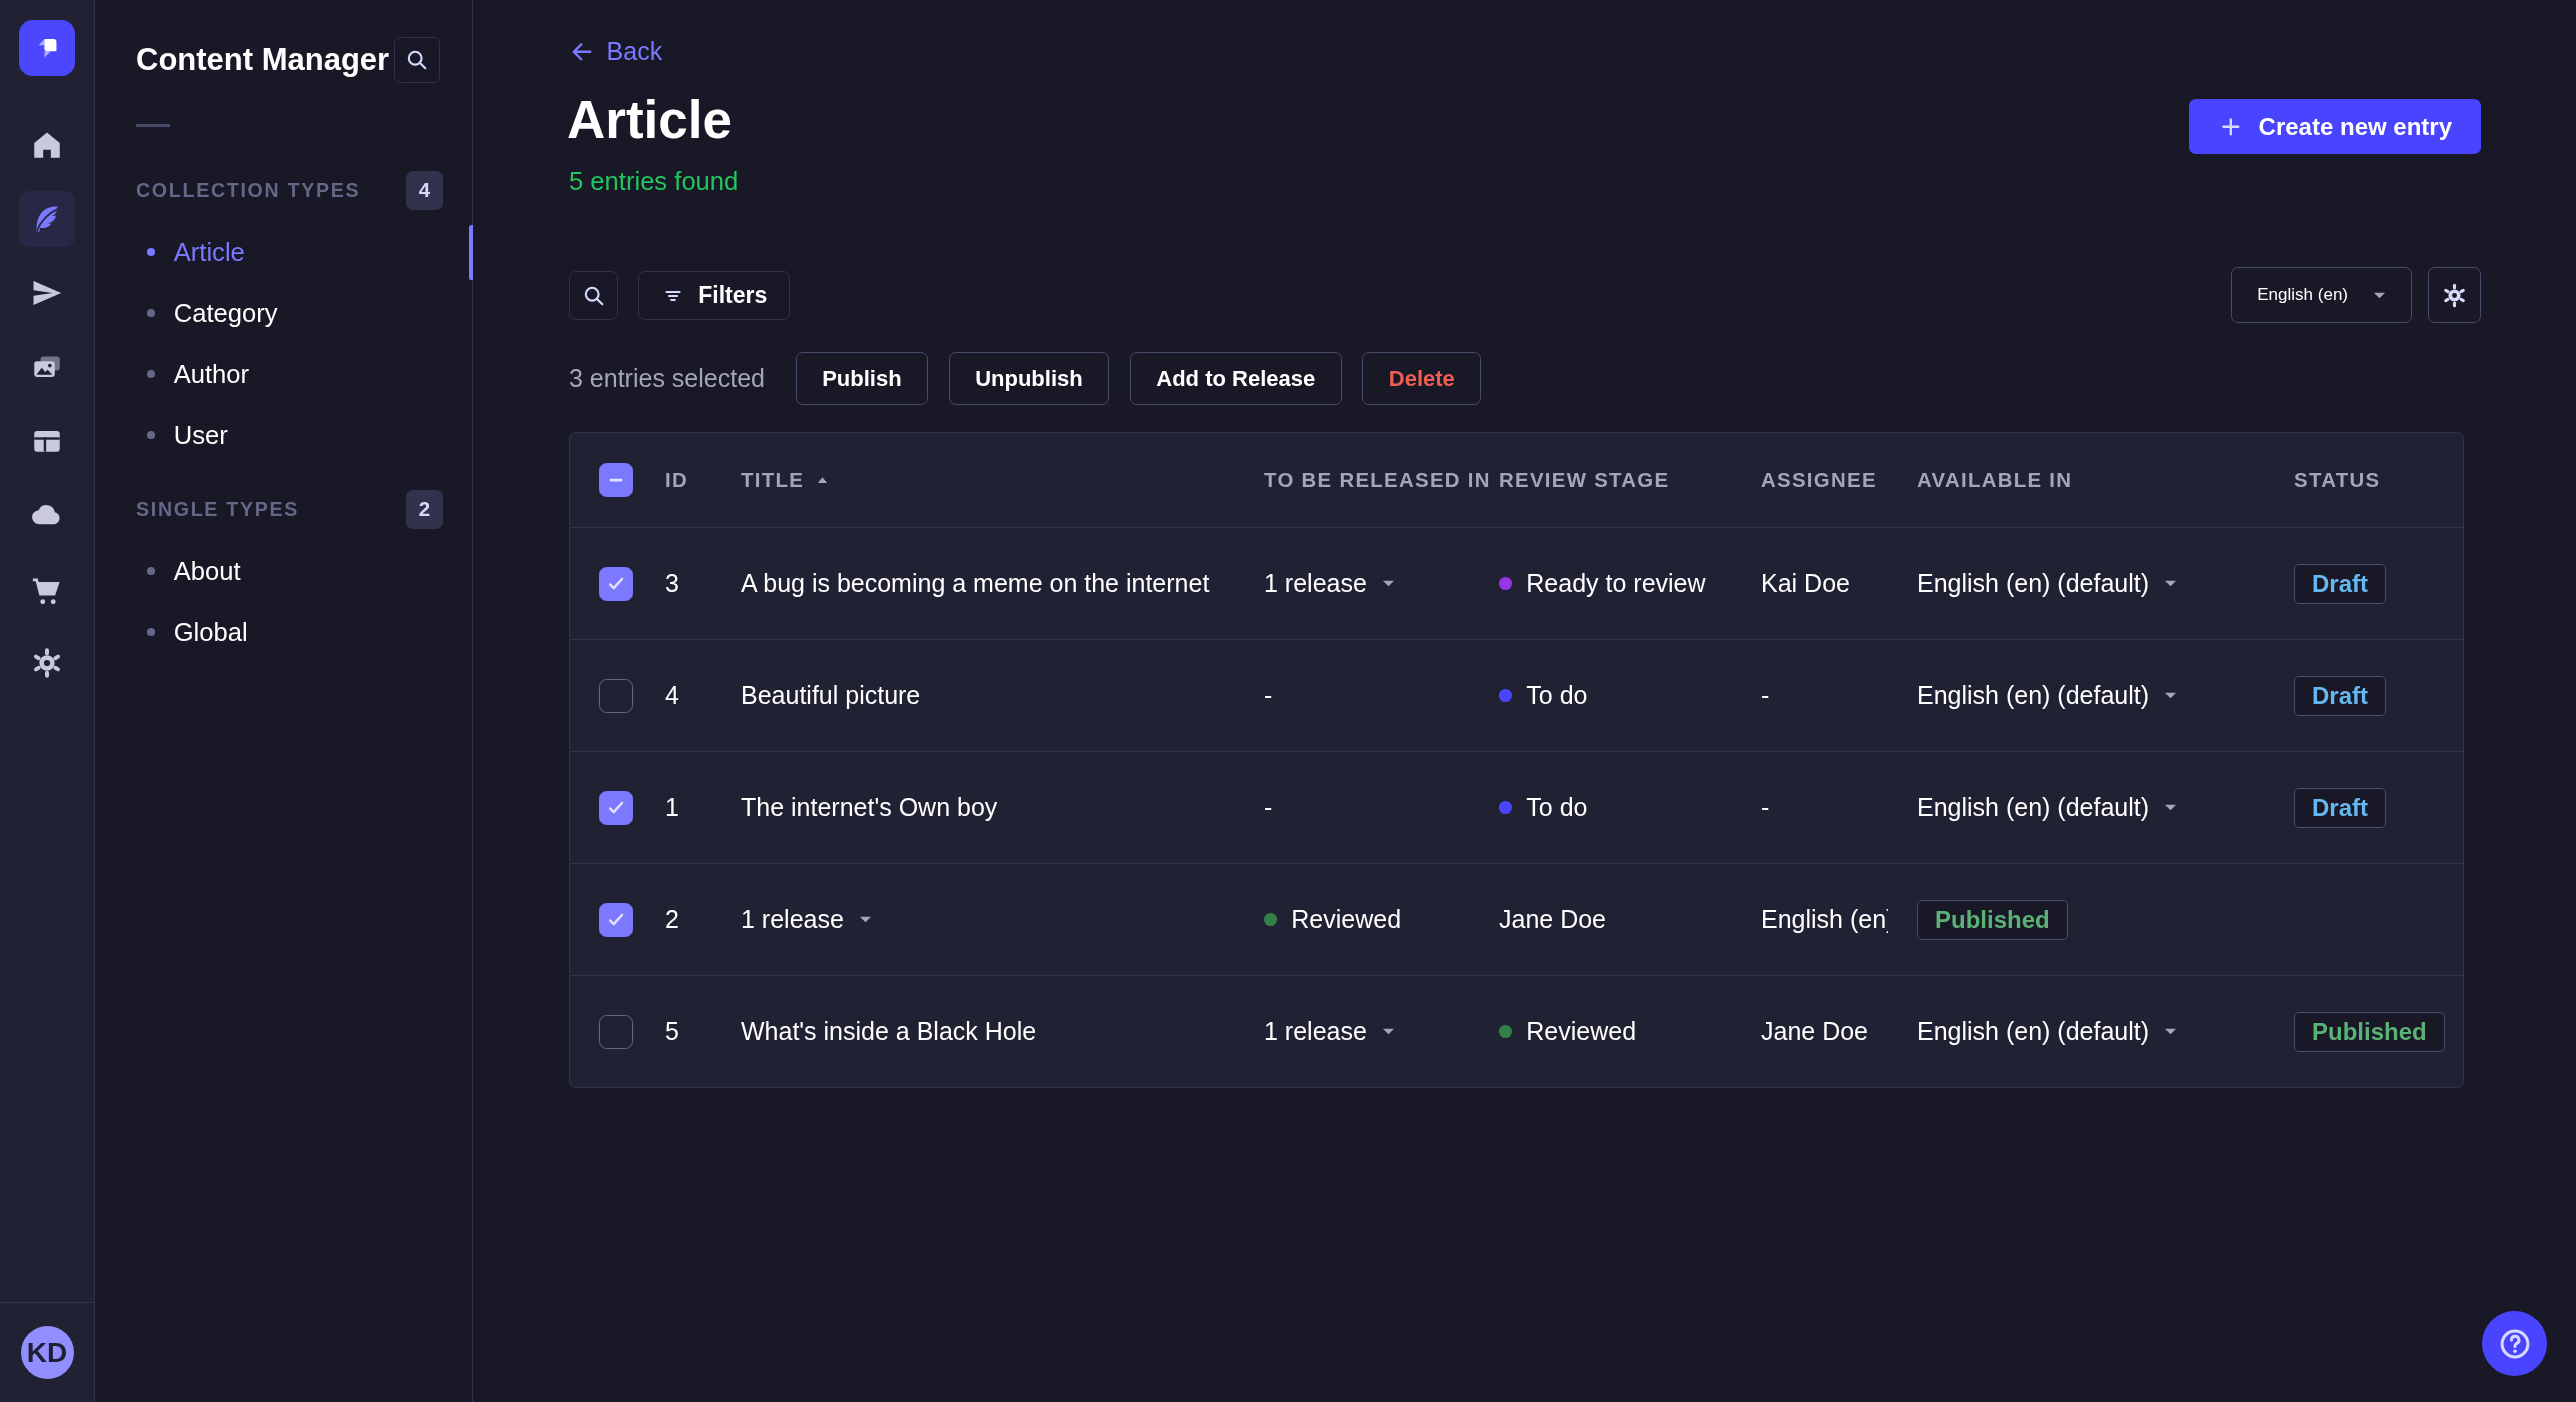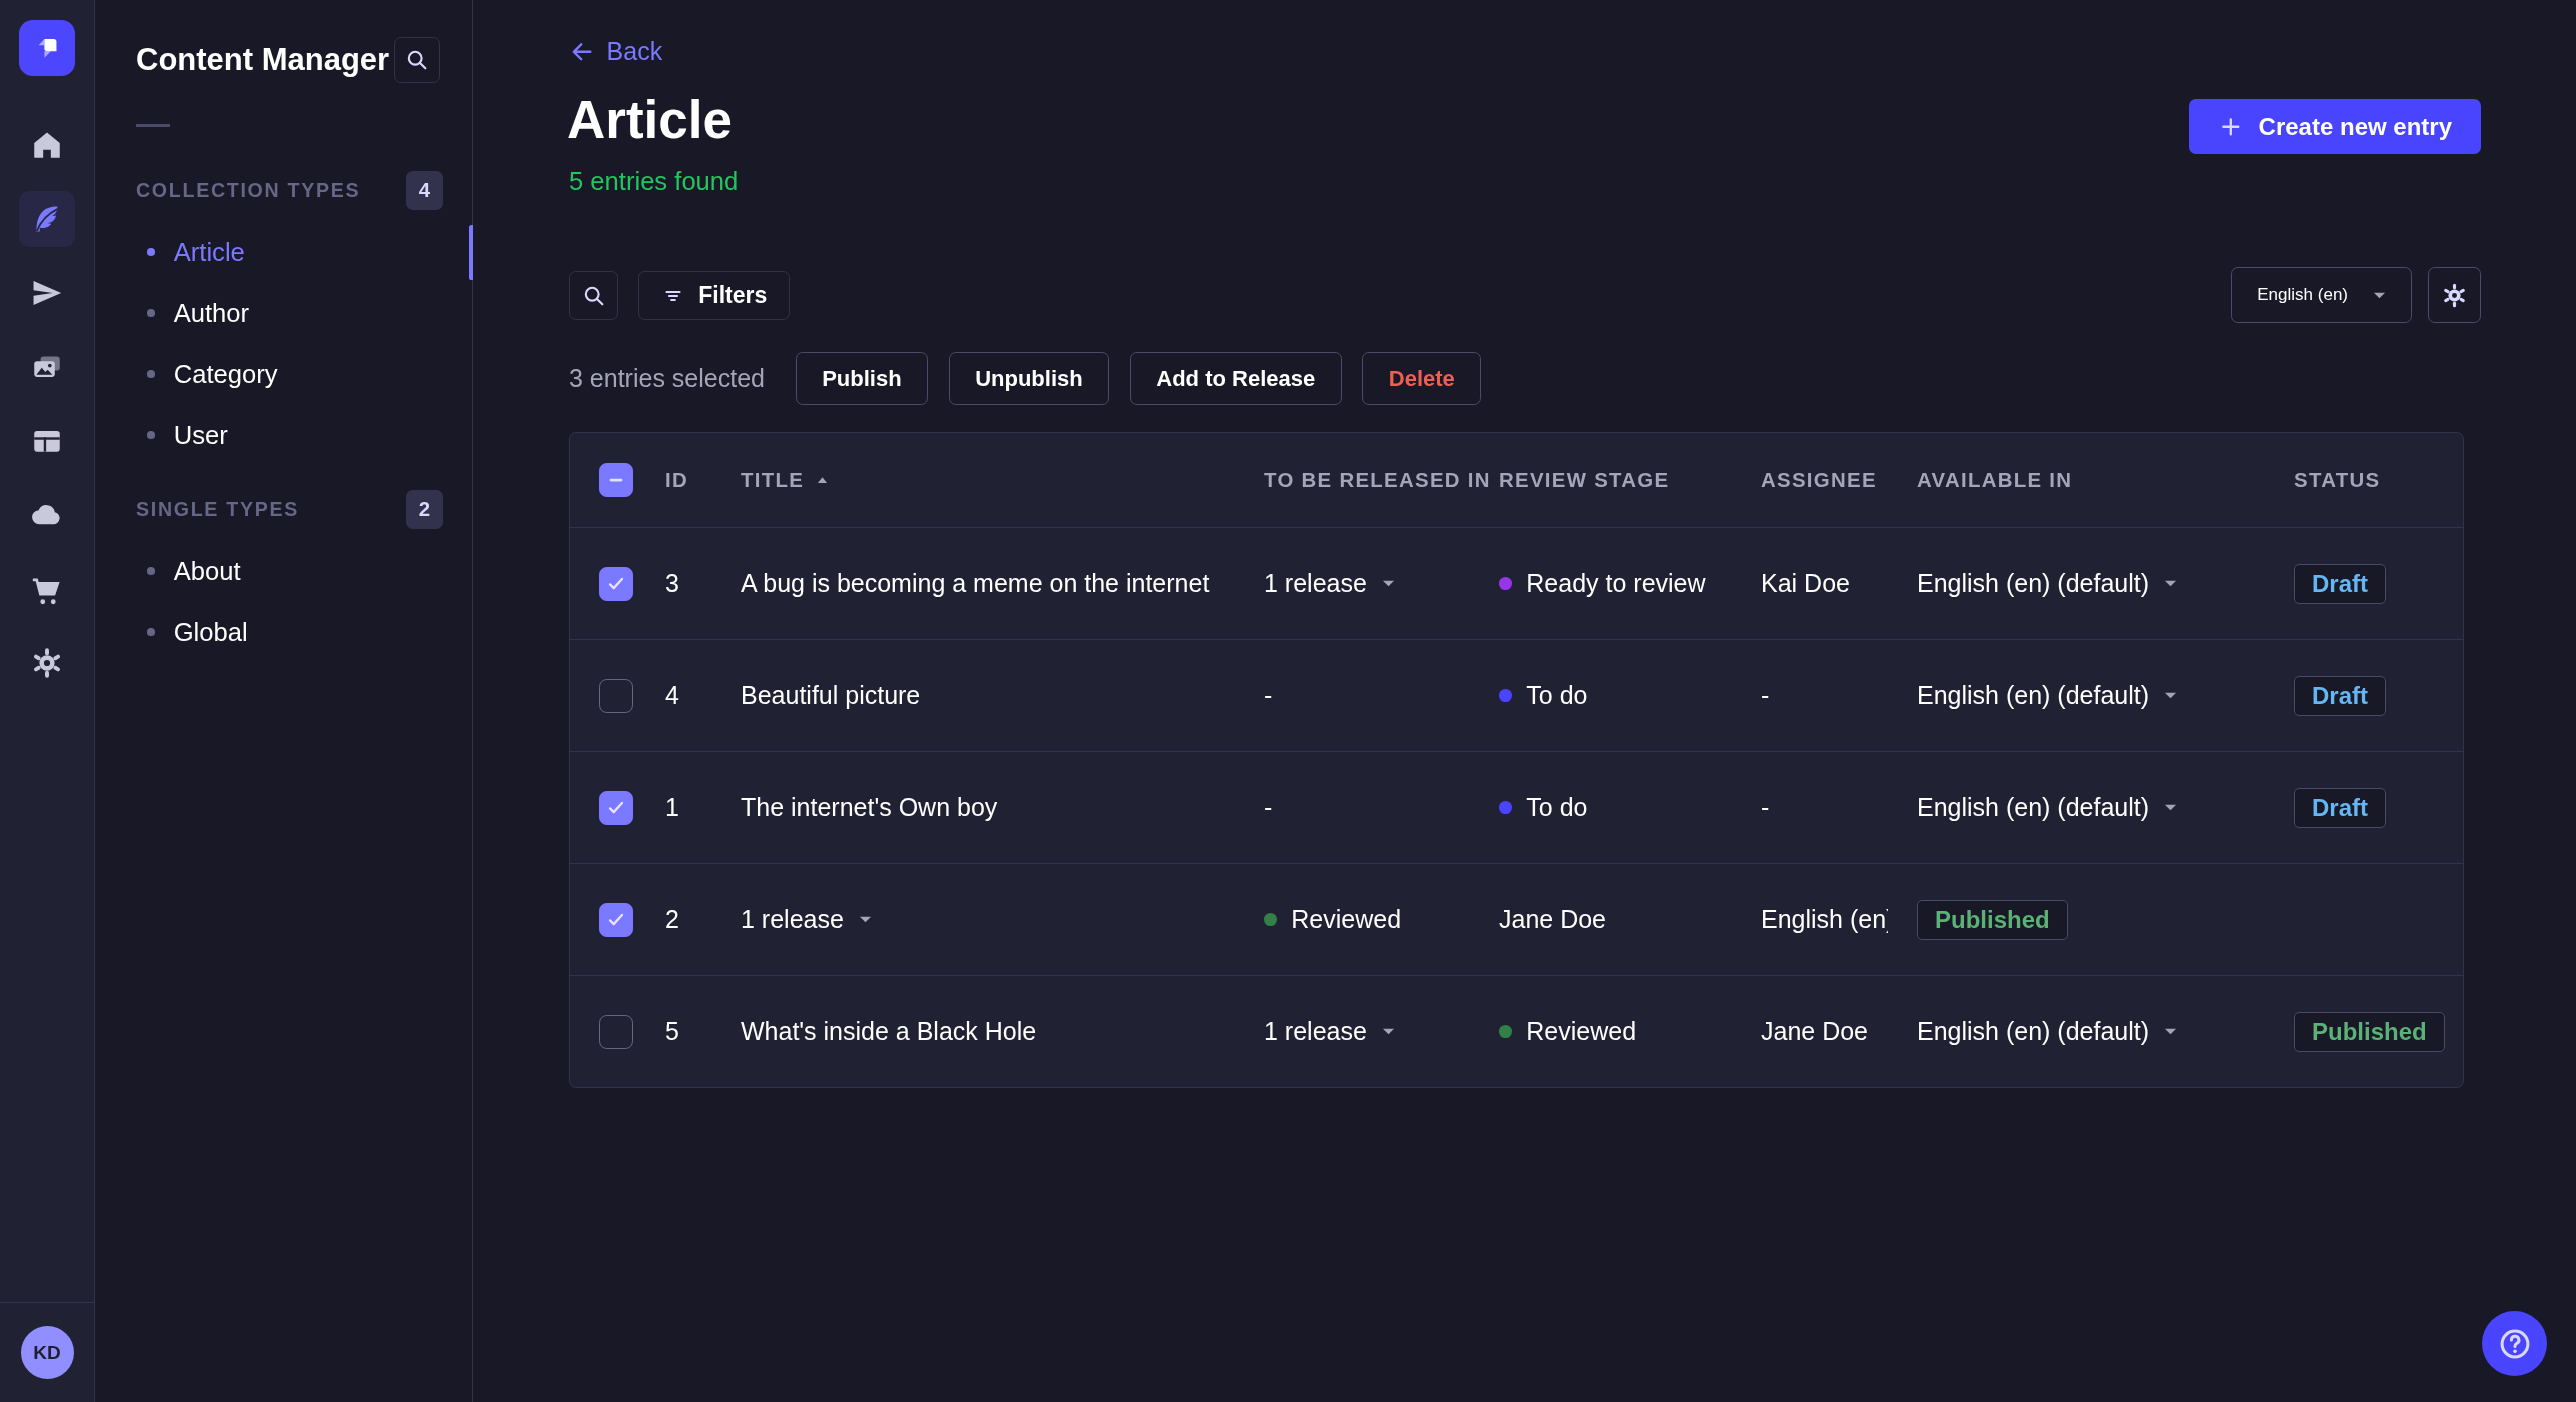--- a/index.html
+++ b/index.html
@@ -15,21 +15,21 @@
   .logo svg { width:37px; height:37px; }
   .nav-items { margin-top:41px; display:flex; flex-direction:column; align-items:center; }
   .nav-btn { width:56px; height:56px; margin-bottom:18px; border:none; background:transparent;
     border-radius:10.2px; display:flex; align-items:center; justify-content:center; cursor:pointer; }
   .nav-btn svg { width:34px; height:34px; fill:#c9c9db; }
   .nav-btn.active { background:#282846; }
   .nav-btn.active svg { fill:#7b79ff; }
   .nav-foot { margin-top:auto; width:100%; border-top:0.9px solid #32324d;
     display:flex; justify-content:center; padding:23px 0 23px; }
   .avatar { width:53px; height:53px; border-radius:50%; background:#918fff; color:#1f1f33;
-    font-weight:700; font-size:19px; display:flex; align-items:center; justify-content:center; cursor:pointer; }
+    font-weight:700; font-size:28px; display:flex; align-items:center; justify-content:center; cursor:pointer; }
 
   
   .subnav { width:378px; background:#181826; border-right:0.9px solid #32324d; flex-shrink:0;
     position:relative; }
   .subnav-head { display:flex; align-items:center; justify-content:space-between;
     padding:37px 32px 0 41px; }
   .subnav-title { font-size:31px; font-weight:700; color:#fff; }
   .icon-sq-btn { width:46px; height:46px; border-radius:6.8px; border:0.9px solid #32324d;
     background:transparent; display:flex; align-items:center; justify-content:center; cursor:pointer; }
   .icon-sq-btn svg { width:25.6px; height:25.6px; stroke:#d9d8ff; fill:none; }
@@ -200,25 +200,25 @@
       <span class="section-badge">4</span>
     </div>
     <ul class="ct-list">
       <li class="ct-item active">
         <span class="dot"></span>
         <span>Article</span>
         <span class="active-bar"></span>
       </li>
       <li class="ct-item">
         <span class="dot"></span>
+        <span>Category</span>
+      </li>
+      <li class="ct-item">
+        <span class="dot"></span>
         <span>Author</span>
-      </li>
-      <li class="ct-item">
-        <span class="dot"></span>
-        <span>Category</span>
       </li>
       <li class="ct-item">
         <span class="dot"></span>
         <span>User</span>
       </li>
     </ul>
 
     <div class="section-head" style="margin-top:24px;">
       <span class="section-label">SINGLE TYPES</span>
       <span class="section-badge">2</span>

